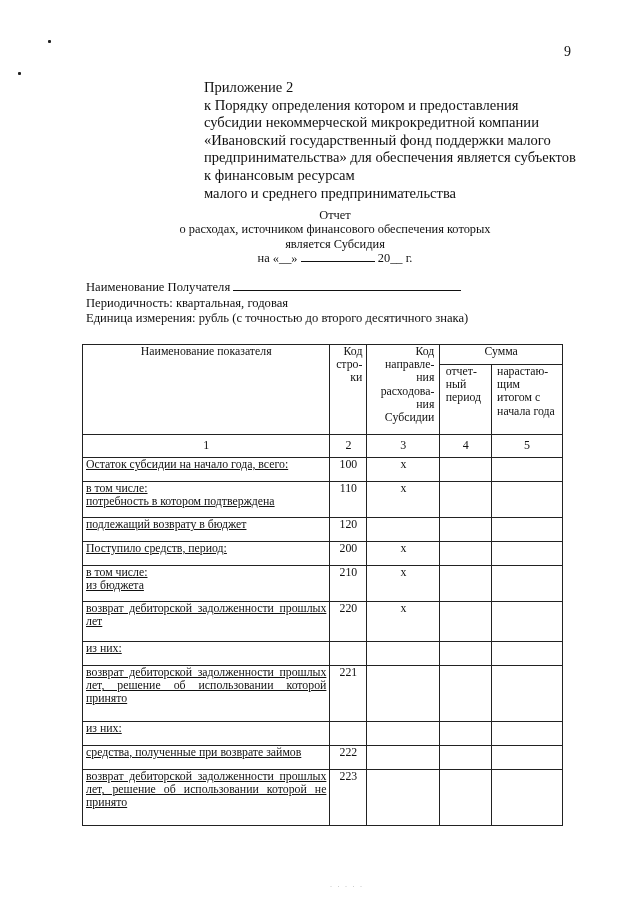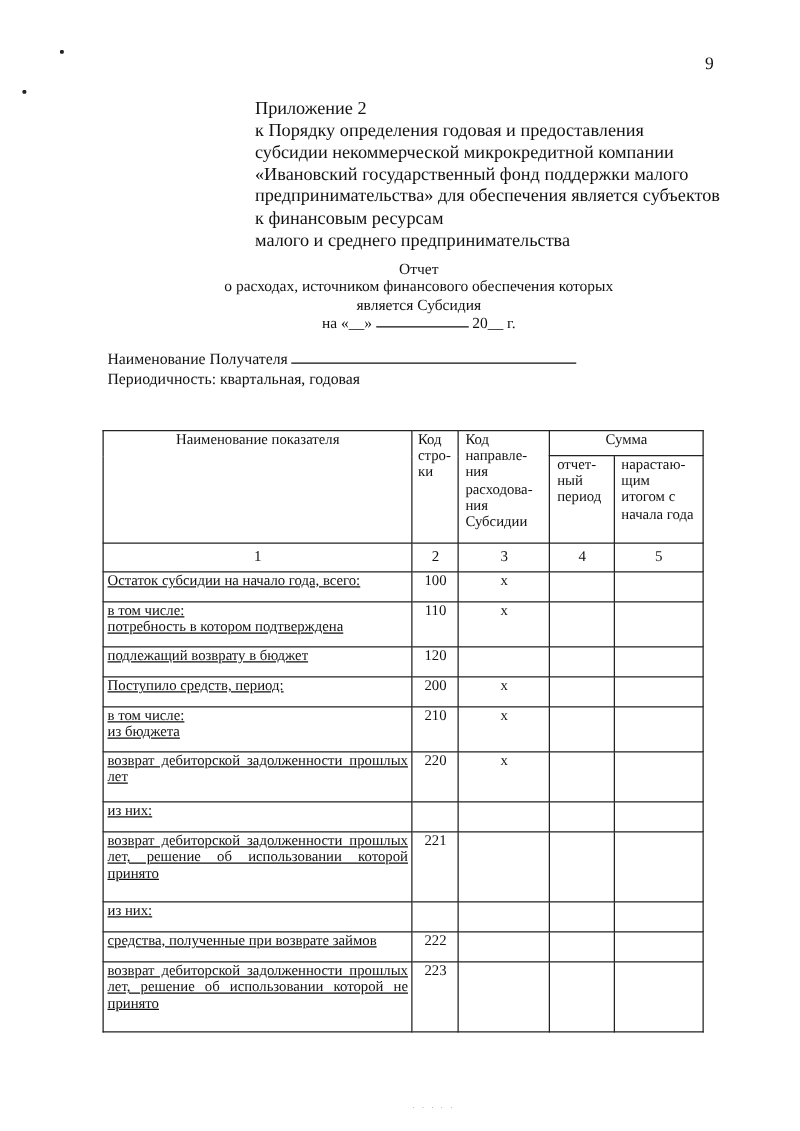--- a/index.html
+++ b/index.html
@@ -15,42 +15,42 @@
   .meta { position: absolute; top: 280px; left: 86px; font-size: 12.6px; line-height: 15.6px; white-space: nowrap; }
   .underline-field { display: inline-block; border-bottom: 1px solid #111; vertical-align: baseline; height: 10px; }
   table.form {
     position: absolute; top: 344px; left: 82px; width: 481px;
     border-collapse: collapse; font-size: 11.8px; line-height: 13.2px;
   }
   table.form td, table.form th {
     border: 1.3px solid #222; padding: 0 3px; font-weight: normal; vertical-align: top;
   }
   th.h-name { text-align: center; padding-top: 6px; }
-  th.h-code { text-align: left; padding-top: 6px; }
+  th.h-code { text-align: right; padding-top: 6px; }
   th.h-sum { text-align: center; padding-top: 6px; height: 19px; }
   th.h-sub { text-align: left; padding-top: 6px; }
   tr.num-row td { text-align: center; height: 22px; vertical-align: middle; font-size: 12px; }
   td.name { text-align: justify; text-align-last: left; vertical-align: bottom; padding-bottom: 3px; text-decoration: underline; }
   td.code { text-align: center; vertical-align: bottom; padding-bottom: 3px; }
   td.dir { text-align: center; vertical-align: bottom; padding-bottom: 3px; }
   td.val { vertical-align: bottom; }
   .c1 { width: 234px; } .c2 { width: 32px; } .c3 { width: 68px; } .c4 { width: 49px; } .c5 { width: 66px; }
   .footer-marks { position: absolute; top: 884px; left: 330px; font-size: 6px; color: #888; letter-spacing: 2px; }
 </style>
 </head>
 <body>
 
 <div class="dot" style="left:48px;top:40px;"></div>
 <div class="dot" style="left:18px;top:72px;"></div>
 
 <div class="page-num">9</div>
 
 <div class="appendix">
   <div>Приложение 2</div>
-  <div>к Порядку определения годовая и предоставления</div>
+  <div>к Порядку определения котором и предоставления</div>
   <div>субсидии некоммерческой микрокредитной компании</div>
   <div>«Ивановский государственный фонд поддержки малого</div>
   <div>предпринимательства» для обеспечения является субъектов</div>
   <div>к финансовым ресурсам</div>
   <div>малого и среднего предпринимательства</div>
 </div>
 
 <div class="report-title">
   <div>Отчет</div>
   <div>о расходах, источником финансового обеспечения которых</div>
@@ -61,20 +61,21 @@
     <span>20__ г.</span>
   </div>
 </div>
 
 <div class="meta">
   <div>
     <span>Наименование Получателя</span>
     <span class="underline-field" style="width:228px;"></span>
   </div>
   <div>Периодичность: квартальная, годовая</div>
+  <div>Единица измерения: рубль (с точностью до второго десятичного знака)</div>
 </div>
 
 <table class="form">
   <colgroup>
     <col class="c1">
       <col class="c2">
       <col class="c3">
       <col class="c4">
       <col class="c5">
   </colgroup>

